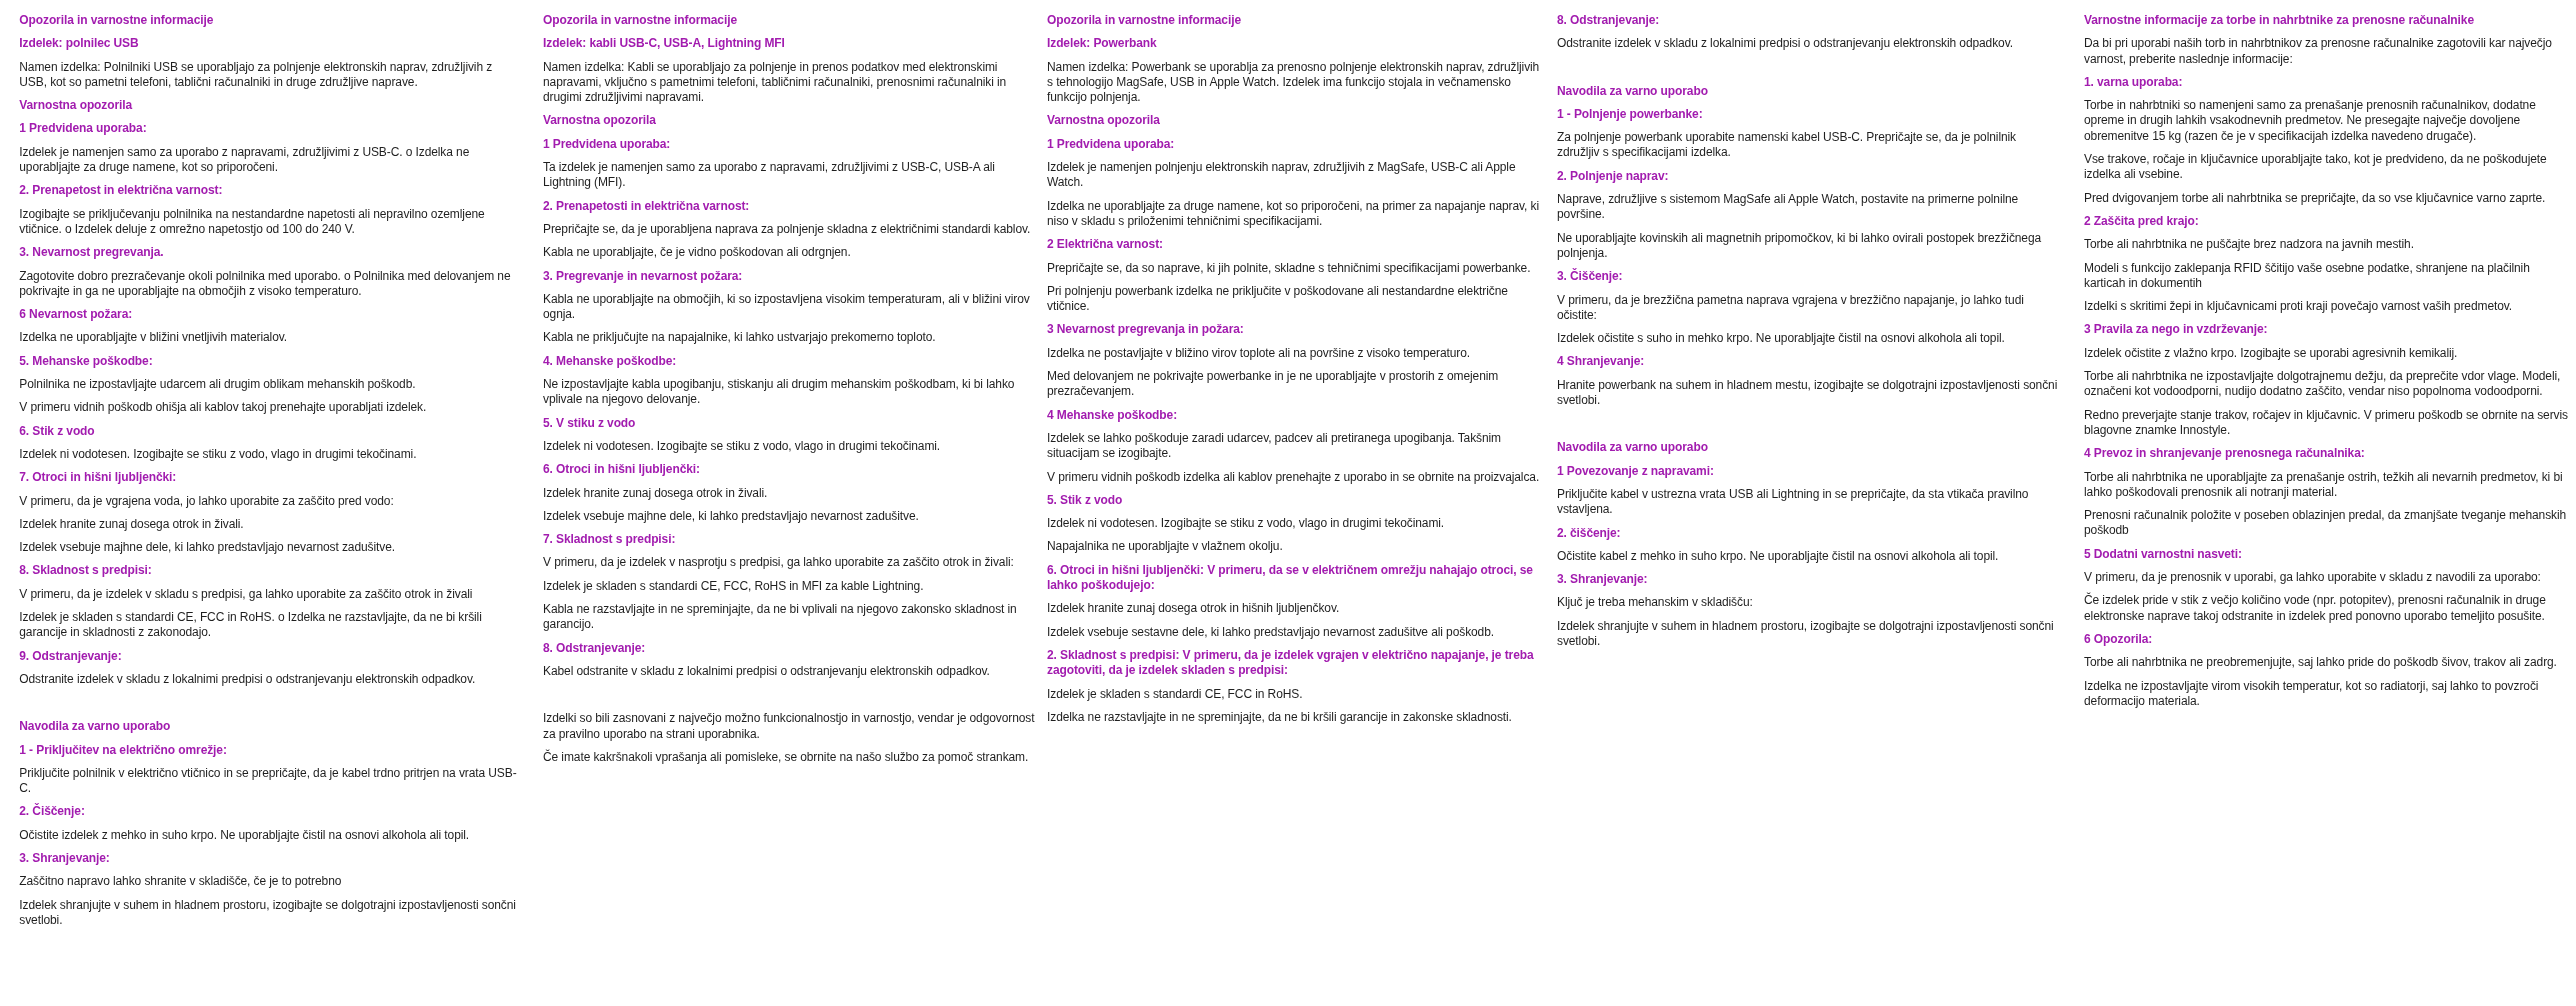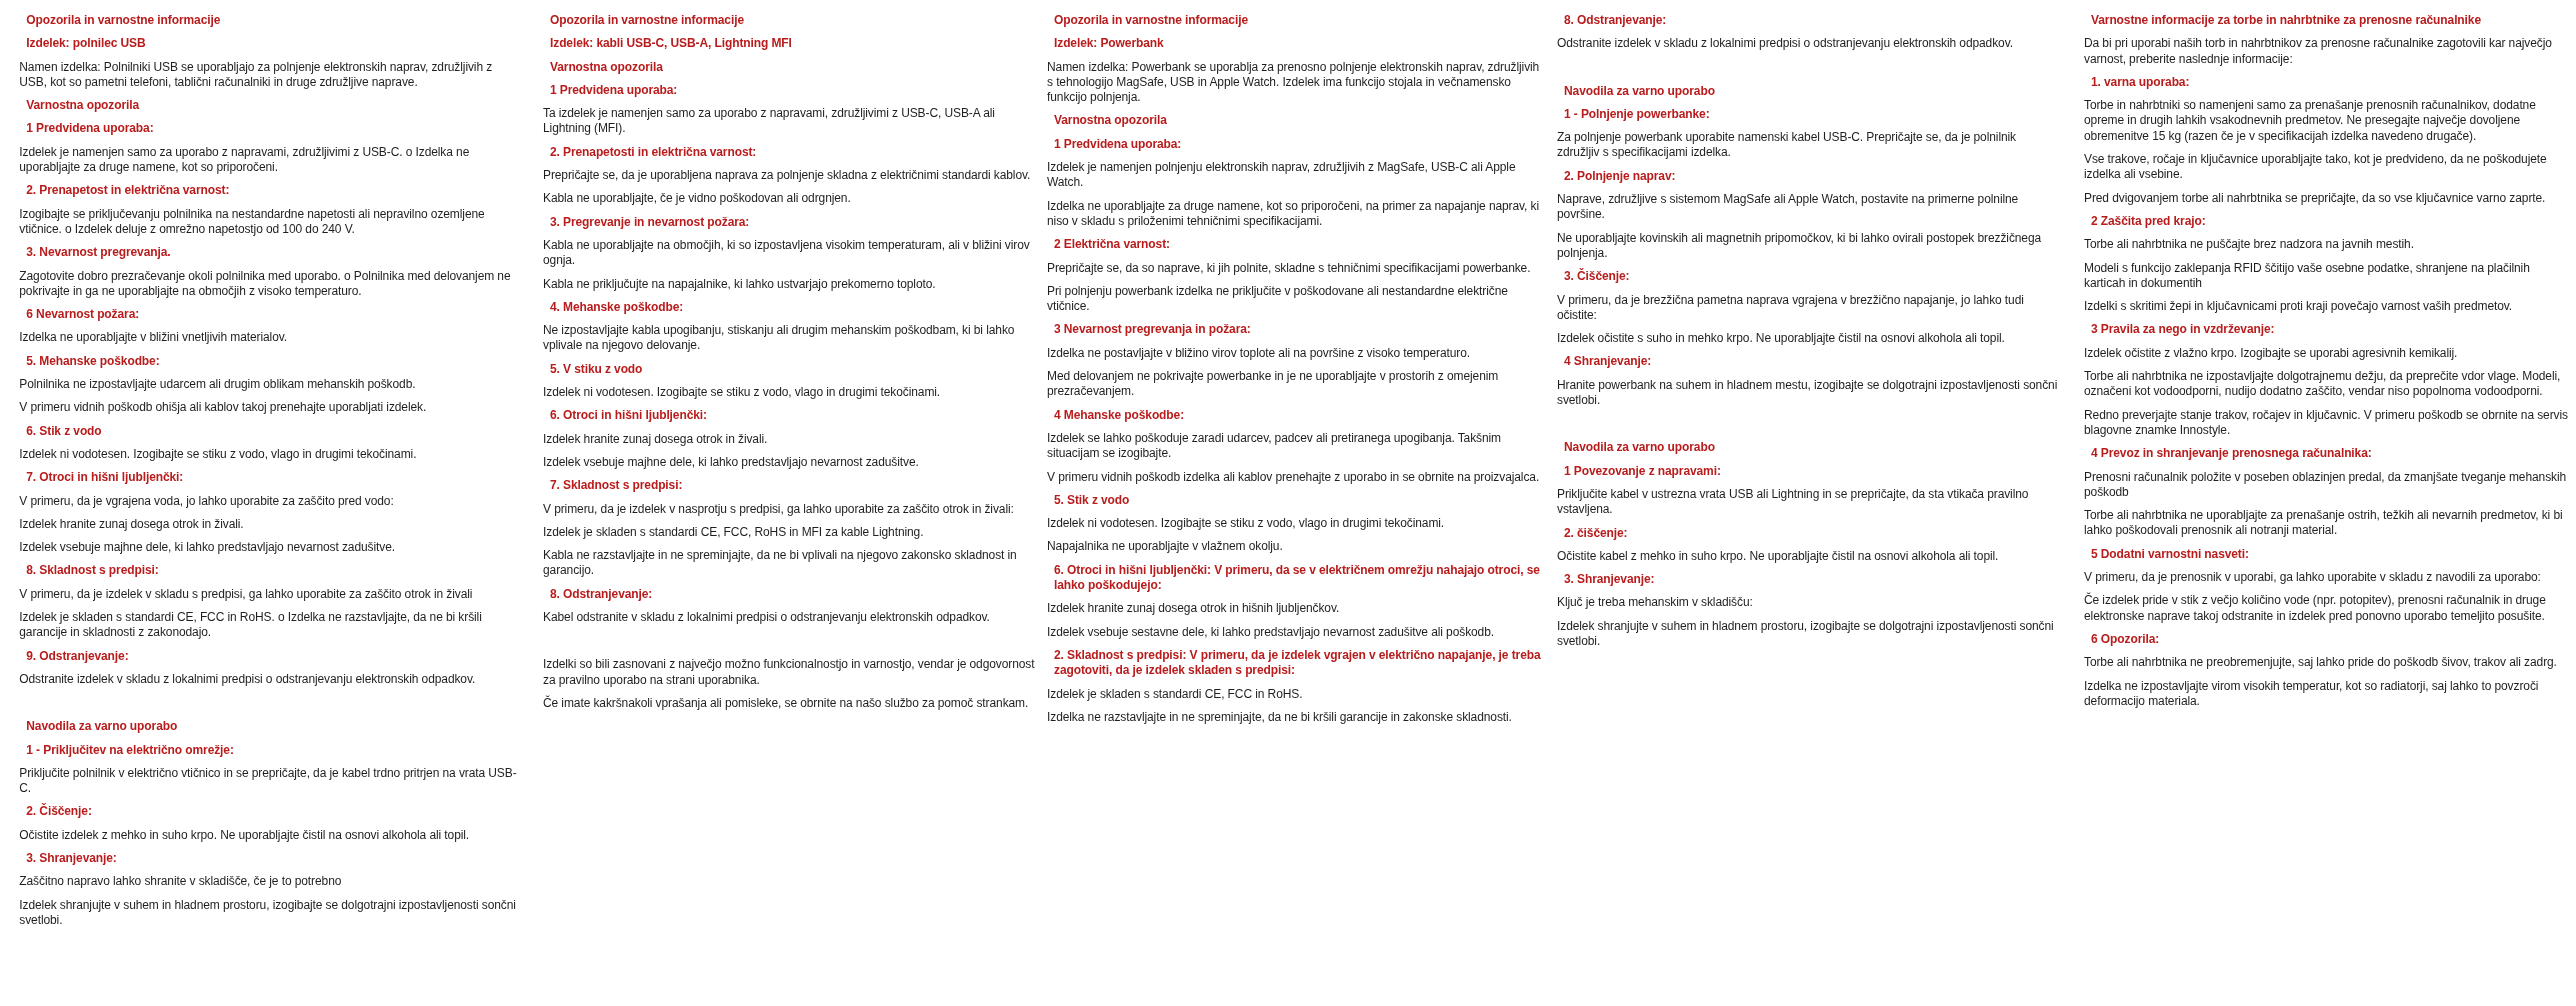--- a/index.html
+++ b/index.html
@@ -27,22 +27,21 @@
     letter-spacing: -0.1px;
   }
   #col1 { left: 19.3px; }
   #col2 { left: 543px; }
   #col3 { left: 1047px; }
   #col4 { left: 1557px; }
   #col5 { left: 2084px; width: 488px; }
   .block { margin: 0 0 8px 0; }
   .heading {
     font-weight: 700;
-    color: #b91c1c;
-    margin-left: 7px;
+    color: #a21caf;
   }
   .para {
     font-weight: 400;
     color: #1f1f1f;
   }
   .gap { margin-top: 32px; }
 </style>
 </head>
 <body>
 
@@ -79,20 +78,21 @@
       <div class="block para">Priključite polnilnik v električno vtičnico in se prepričajte, da je kabel trdno pritrjen na vrata USB-C.</div>
       <div class="block heading">2. Čiščenje:</div>
       <div class="block para">Očistite izdelek z mehko in suho krpo. Ne uporabljajte čistil na osnovi alkohola ali topil.</div>
       <div class="block heading">3. Shranjevanje:</div>
       <div class="block para">Zaščitno napravo lahko shranite v skladišče, če je to potrebno</div>
       <div class="block para">Izdelek shranjujte v suhem in hladnem prostoru, izogibajte se dolgotrajni izpostavljenosti sončni svetlobi.</div>
     </div>
   <div class="col" id="col2">
       <div class="block heading">Opozorila in varnostne informacije</div>
       <div class="block heading">Izdelek: kabli USB-C, USB-A, Lightning MFI</div>
+      <div class="block para">Namen izdelka: Kabli se uporabljajo za polnjenje in prenos podatkov med elektronskimi napravami, vključno s pametnimi telefoni, tabličnimi računalniki, prenosnimi računalniki in drugimi združljivimi napravami.</div>
       <div class="block heading">Varnostna opozorila</div>
       <div class="block heading">1 Predvidena uporaba:</div>
       <div class="block para">Ta izdelek je namenjen samo za uporabo z napravami, združljivimi z USB-C, USB-A ali Lightning (MFI).</div>
       <div class="block heading">2. Prenapetosti in električna varnost:</div>
       <div class="block para">Prepričajte se, da je uporabljena naprava za polnjenje skladna z električnimi standardi kablov.</div>
       <div class="block para">Kabla ne uporabljajte, če je vidno poškodovan ali odrgnjen.</div>
       <div class="block heading">3. Pregrevanje in nevarnost požara:</div>
       <div class="block para">Kabla ne uporabljajte na območjih, ki so izpostavljena visokim temperaturam, ali v bližini virov ognja.</div>
       <div class="block para">Kabla ne priključujte na napajalnike, ki lahko ustvarjajo prekomerno toploto.</div>
       <div class="block heading">4. Mehanske poškodbe:</div>
@@ -170,22 +170,22 @@
       <div class="block para">Pred dvigovanjem torbe ali nahrbtnika se prepričajte, da so vse ključavnice varno zaprte.</div>
       <div class="block heading">2 Zaščita pred krajo:</div>
       <div class="block para">Torbe ali nahrbtnika ne puščajte brez nadzora na javnih mestih.</div>
       <div class="block para">Modeli s funkcijo zaklepanja RFID ščitijo vaše osebne podatke, shranjene na plačilnih karticah in dokumentih</div>
       <div class="block para">Izdelki s skritimi žepi in ključavnicami proti kraji povečajo varnost vaših predmetov.</div>
       <div class="block heading">3 Pravila za nego in vzdrževanje:</div>
       <div class="block para">Izdelek očistite z vlažno krpo. Izogibajte se uporabi agresivnih kemikalij.</div>
       <div class="block para">Torbe ali nahrbtnika ne izpostavljajte dolgotrajnemu dežju, da preprečite vdor vlage. Modeli, označeni kot vodoodporni, nudijo dodatno zaščito, vendar niso popolnoma vodoodporni.</div>
       <div class="block para">Redno preverjajte stanje trakov, ročajev in ključavnic. V primeru poškodb se obrnite na servis blagovne znamke Innostyle.</div>
       <div class="block heading">4 Prevoz in shranjevanje prenosnega računalnika:</div>
+      <div class="block para">Torbe ali nahrbtnika ne uporabljajte za prenašanje ostrih, težkih ali nevarnih predmetov, ki bi lahko poškodovali prenosnik ali notranji material.</div>
       <div class="block para">Prenosni računalnik položite v poseben oblazinjen predal, da zmanjšate tveganje mehanskih poškodb</div>
-      <div class="block para">Torbe ali nahrbtnika ne uporabljajte za prenašanje ostrih, težkih ali nevarnih predmetov, ki bi lahko poškodovali prenosnik ali notranji material.</div>
       <div class="block heading">5 Dodatni varnostni nasveti:</div>
       <div class="block para">V primeru, da je prenosnik v uporabi, ga lahko uporabite v skladu z navodili za uporabo:</div>
       <div class="block para">Če izdelek pride v stik z večjo količino vode (npr. potopitev), prenosni računalnik in druge elektronske naprave takoj odstranite in izdelek pred ponovno uporabo temeljito posušite.</div>
       <div class="block heading">6 Opozorila:</div>
       <div class="block para">Torbe ali nahrbtnika ne preobremenjujte, saj lahko pride do poškodb šivov, trakov ali zadrg.</div>
       <div class="block para">Izdelka ne izpostavljajte virom visokih temperatur, kot so radiatorji, saj lahko to povzroči deformacijo materiala.</div>
     </div>
 </div>
 
 

